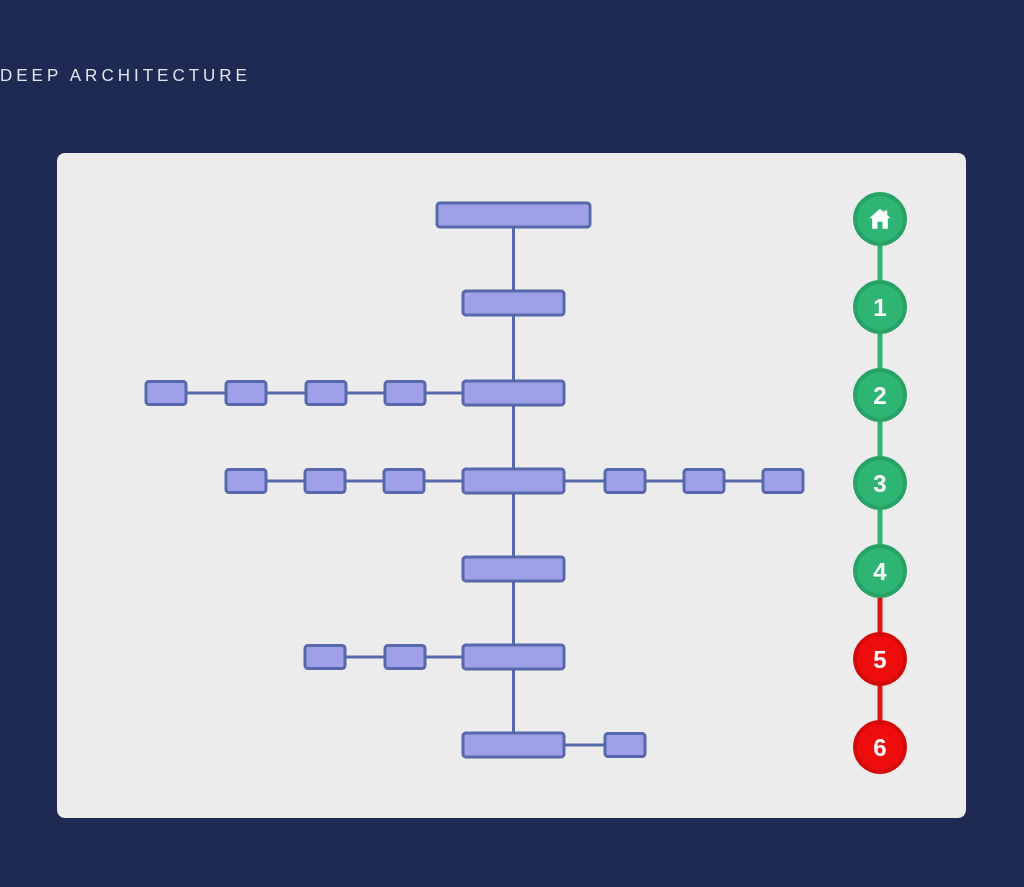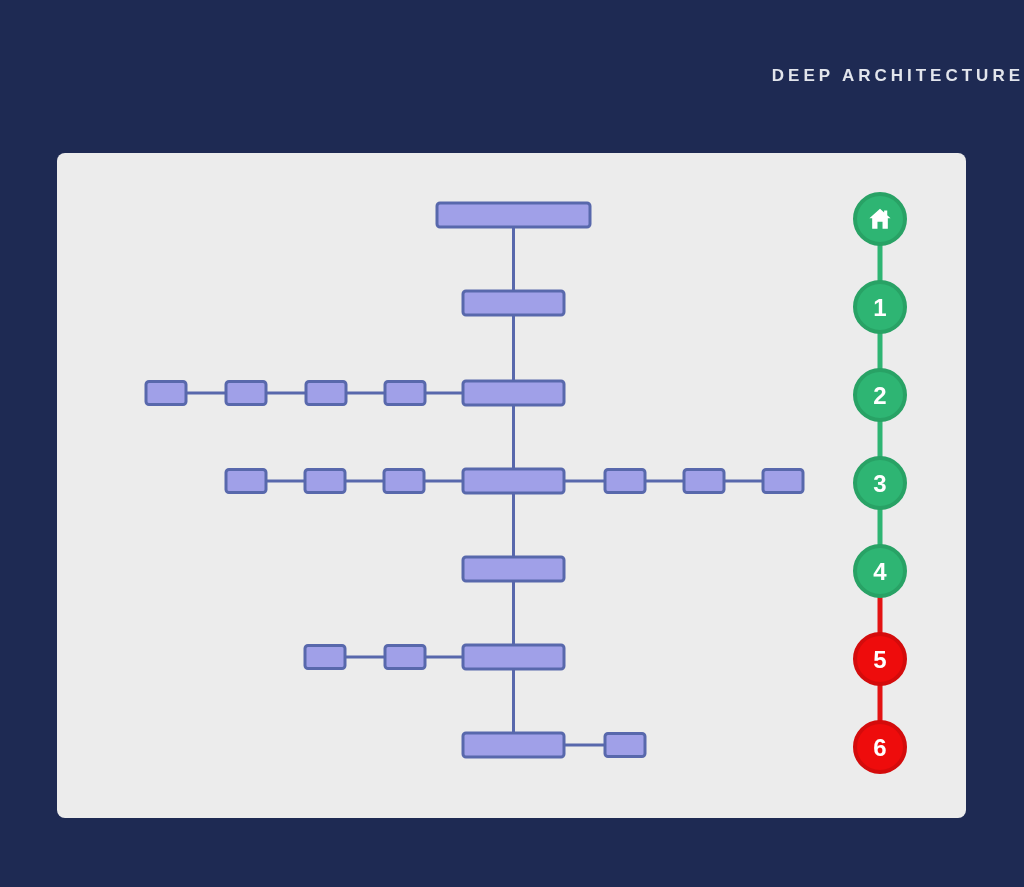--- a/index.html
+++ b/index.html
@@ -10,24 +10,24 @@
     background: #1e2a53;
     font-family: "Liberation Sans", sans-serif;
     overflow: hidden;
     position: relative;
   }
   .page-title {
     position: absolute;
     top: 66px;
     left: 0;
     width: 100%;
-    text-align: right;
+    text-align: left;
     color: #e2e5ec;
     font-size: 17px;
-    font-weight: 700;
+    font-weight: 400;
     letter-spacing: 4px;
     margin: 0;
   }
   .panel {
     position: absolute;
     left: 57px;
     top: 153px;
     width: 909px;
     height: 665px;
     background: #ececec;

